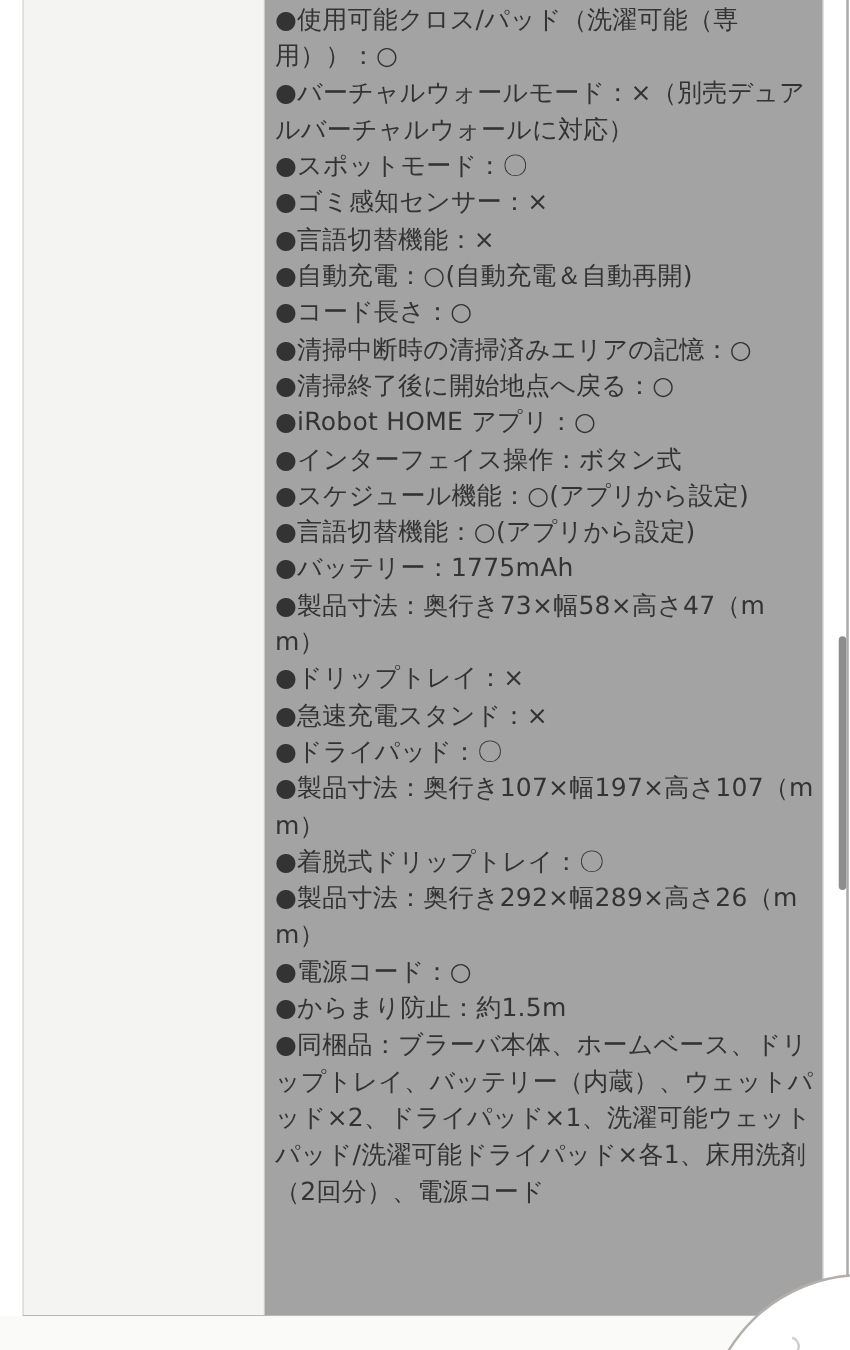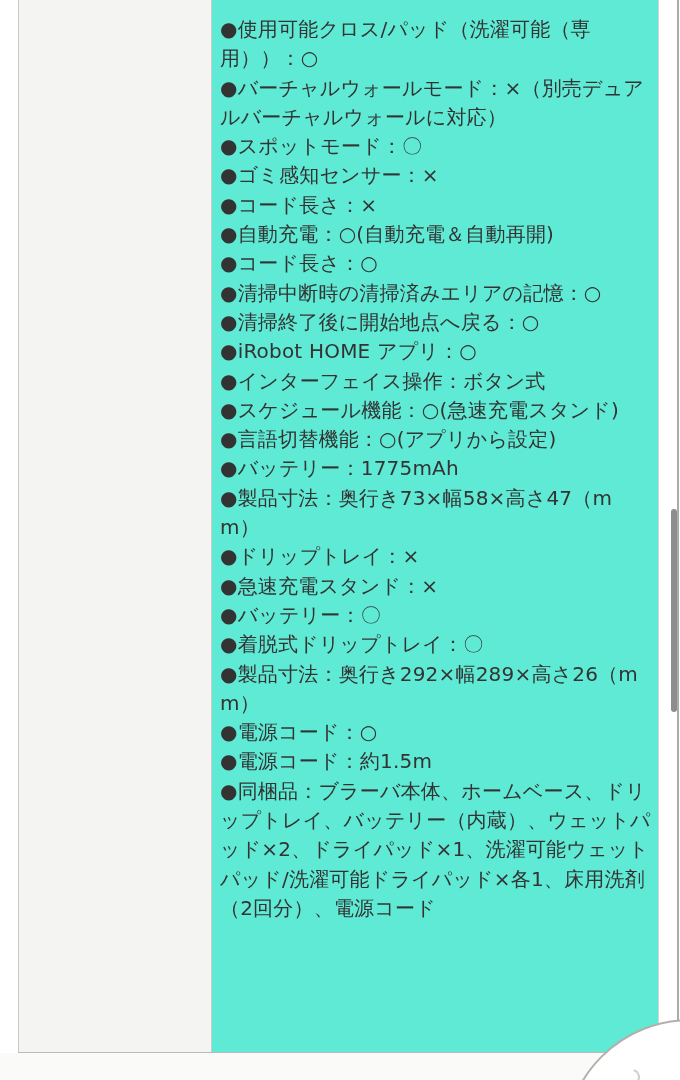--- a/index.html
+++ b/index.html
@@ -36,22 +36,22 @@
     background: #ffffff;
   }
   .spec-label-cell {
     width: 192px;
     flex: 0 0 192px;
     background: #f4f4f2;
     border-right: 1px solid #cbcbca;
   }
   .spec-value-cell {
     flex: 1;
-    background: #5eead4;
-    padding: 15px 7px 8px 8px;
+    background: #a3a3a3;
+    padding: 1px 7px 8px 8px;
     overflow: hidden;
   }
   .spec-item {
     font-size: 20px;
     line-height: 29.3px;
     color: #333333;
     word-break: break-all;
     letter-spacing: 0.2px;
   }
   .scrollbar-track {
@@ -99,38 +99,39 @@
 <body>
 
 <div class="spec-table">
   <div class="spec-label-cell"></div>
   <div class="spec-value-cell">
 
   <div class="spec-item">●使用可能クロス/パッド（洗濯可能（専用））：○</div>
       <div class="spec-item">●バーチャルウォールモード：×（別売デュアルバーチャルウォールに対応）</div>
       <div class="spec-item">●スポットモード：〇</div>
       <div class="spec-item">●ゴミ感知センサー：×</div>
-      <div class="spec-item">●コード長さ：×</div>
+      <div class="spec-item">●言語切替機能：×</div>
       <div class="spec-item">●自動充電：○(自動充電＆自動再開)</div>
       <div class="spec-item">●コード長さ：○</div>
       <div class="spec-item">●清掃中断時の清掃済みエリアの記憶：○</div>
       <div class="spec-item">●清掃終了後に開始地点へ戻る：○</div>
       <div class="spec-item">●iRobot HOME アプリ：○</div>
       <div class="spec-item">●インターフェイス操作：ボタン式</div>
-      <div class="spec-item">●スケジュール機能：○(急速充電スタンド)</div>
+      <div class="spec-item">●スケジュール機能：○(アプリから設定)</div>
       <div class="spec-item">●言語切替機能：○(アプリから設定)</div>
       <div class="spec-item">●バッテリー：1775mAh</div>
       <div class="spec-item">●製品寸法：奥行き73×幅58×高さ47（mm）</div>
       <div class="spec-item">●ドリップトレイ：×</div>
       <div class="spec-item">●急速充電スタンド：×</div>
-      <div class="spec-item">●バッテリー：〇</div>
+      <div class="spec-item">●ドライパッド：〇</div>
+      <div class="spec-item">●製品寸法：奥行き107×幅197×高さ107（mm）</div>
       <div class="spec-item">●着脱式ドリップトレイ：〇</div>
       <div class="spec-item">●製品寸法：奥行き292×幅289×高さ26（mm）</div>
       <div class="spec-item">●電源コード：○</div>
-      <div class="spec-item">●電源コード：約1.5m</div>
+      <div class="spec-item">●からまり防止：約1.5m</div>
       <div class="spec-item">●同梱品：ブラーバ本体、ホームベース、ドリップトレイ、バッテリー（内蔵）、ウェットパッド×2、ドライパッド×1、洗濯可能ウェットパッド/洗濯可能ドライパッド×各1、床用洗剤（2回分）、電源コード</div>
     </div>
 </div>
 
 <div class="bottom-area"></div>
 
 <div class="scrollbar-track"></div>
 <div class="scrollbar-thumb"></div>
 
 <div class="floating-button">

